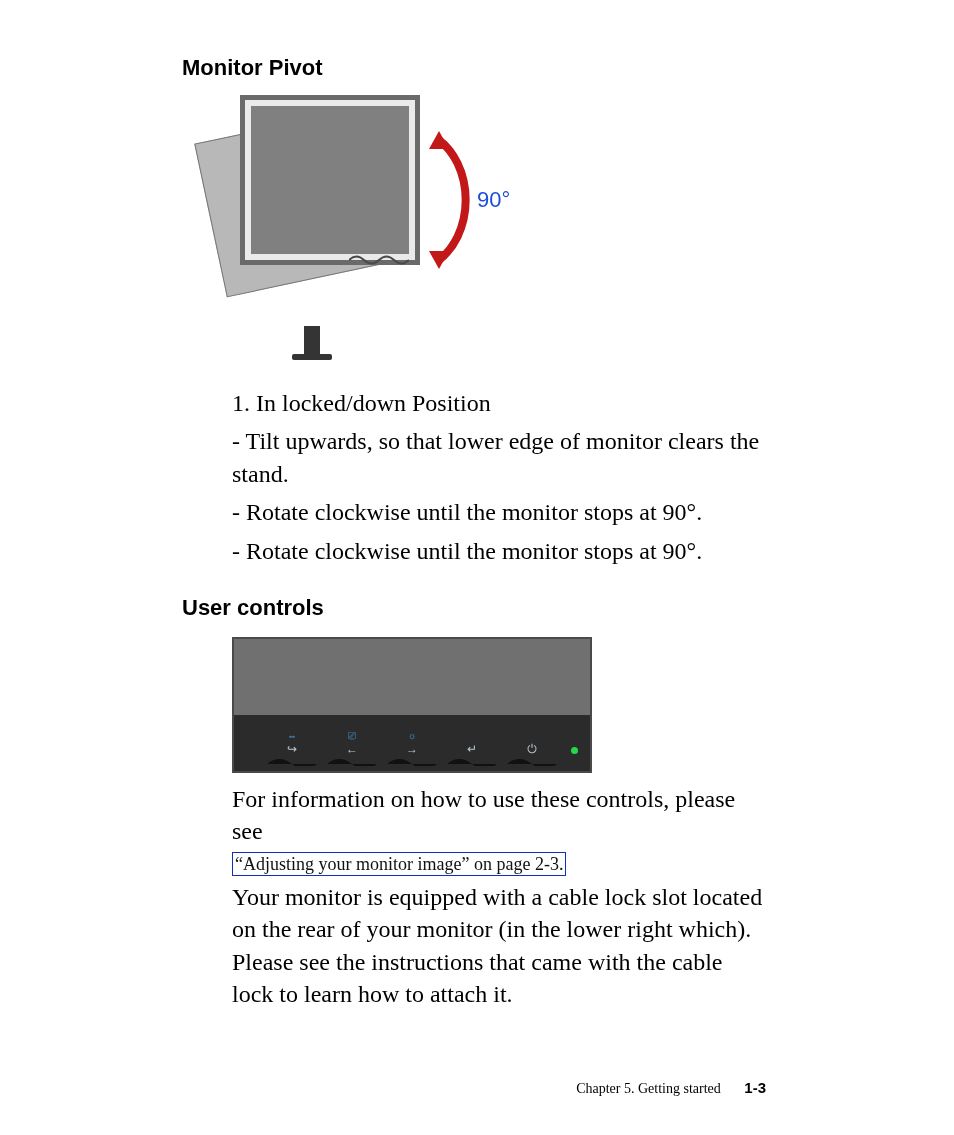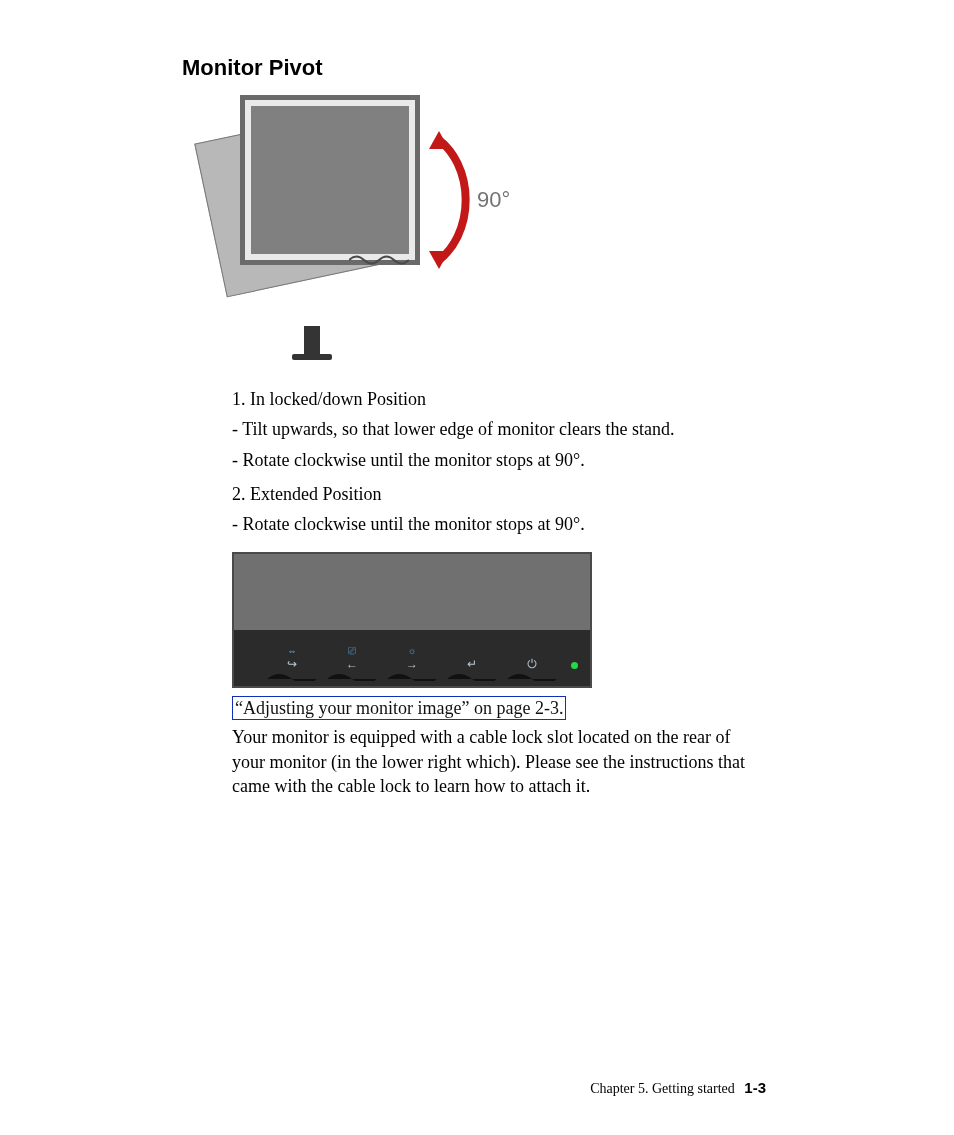--- a/index.html
+++ b/index.html
@@ -1,33 +1,33 @@
 <!DOCTYPE html>
 <html><head>
 <meta charset="utf-8">
 <style>
   html,body{margin:0;padding:0;background:#fff;color:#000;font-family:"Times New Roman",serif;}
   .page{width:838px;height:1135px;position:relative;box-sizing:border-box;padding:55px 72px 0 72px;}
   h2{font-family:Arial,Helvetica,sans-serif;font-weight:bold;font-size:22px;margin:0 0 14px 0;}
   .section{margin-left:110px;}
   .body-indent{margin-left:50px;}
-  p{font-size:18px;line-height:1.35;margin:6px 0;}
+  p{font-size:24px;line-height:1.35;margin:6px 0;}
   .sp{margin-top:10px;}
   .link{color:#111;text-decoration:none;border:1px solid #1030b8;padding:1px 2px;font-size:18px;text-align:right;}
   .footer{position:absolute;bottom:38px;right:72px;font-family:"Times New Roman",serif;font-size:14px;}
-  .footer .pn{font-family:Arial,Helvetica,sans-serif;font-weight:bold;font-size:15px;margin-left:6px;}
+  .footer .pn{font-family:Arial,Helvetica,sans-serif;font-weight:bold;font-size:15px;margin-left:20px;}
   
   .fig-pivot{position:relative;width:360px;height:280px;margin:14px 0 12px 0;}
   .mon-base{position:absolute;left:60px;bottom:15px;width:40px;height:6px;background:#343434;border-radius:2px;}
   .mon-neck{position:absolute;left:72px;bottom:21px;width:16px;height:28px;background:#343434;}
   .mon-back{position:absolute;left:0;top:28px;width:170px;height:155px;background:#b8b8b8;border:1px solid #777;transform:rotate(-12deg);transform-origin:80px 190px;}
   .mon-front{position:absolute;left:8px;top:0;width:180px;height:170px;background:#eaeaea;border:5px solid #6a6a6a;box-sizing:border-box;}
   .mon-front-inner{position:absolute;inset:6px;background:#808080;}
   .wiggle{position:absolute;bottom:-5px;right:6px;}
-  .angle-label{position:absolute;left:245px;top:92px;font-family:Arial,Helvetica,sans-serif;font-size:22px;color:#737373;}
+  .angle-label{position:absolute;left:245px;top:92px;font-family:Arial,Helvetica,sans-serif;font-size:22px;color:#1d4ed8;}
   .arc{position:absolute;left:195px;top:30px;}
   
   .fig-controls{position:relative;width:360px;height:136px;margin:16px 0 10px 0;box-sizing:border-box;}
   .bezel-top{position:absolute;left:0;top:0;right:0;height:80px;background:#707070;border:2px solid #4a4a4a;border-bottom:none;}
   .panel{position:absolute;left:0;top:78px;right:0;height:56px;background:#2b2b2b;border:2px solid #4a4a4a;border-top:none;}
   .led{position:absolute;right:12px;bottom:17px;width:7px;height:7px;border-radius:50%;background:#25d84a;}
   .btn-row{position:absolute;left:0;right:0;bottom:5px;height:44px;}
   .ctl{position:absolute;bottom:0;width:56px;text-align:center;}
   .ctl .top-icon{display:block;font-size:10px;color:#4aa7e2;line-height:1;margin-bottom:2px;}
   .ctl .bot-icon{display:block;font-size:12px;color:#b9c6cf;line-height:1;margin-bottom:2px;}
@@ -57,26 +57,26 @@
           <path d="M12 15 A 55 70 0 0 1 12 135" fill="none" stroke="#c31818" stroke-width="8"></path>
           <polygon points="12,6 2,24 22,24" fill="#c31818"></polygon>
           <polygon points="12,144 2,126 22,126" fill="#c31818"></polygon>
         </svg>
         <span class="angle-label">90°</span>
       </div>
 
       <p>1. In locked/down Position</p>
       <p>- Tilt upwards, so that lower edge of monitor clears the stand.</p>
       <p>- Rotate clockwise until the monitor stops at 90°.</p>
-      <p class="sp">2. Extended Position</p>
       <p>- Rotate clockwise until the monitor stops at 90°.</p>
     </div>
   </div>
 
   <div class="section">
+    <h2 class="h2-gap-top">User controls</h2>
 
     <div class="body-indent">
 
       <div class="fig-controls">
         <div class="bezel-top"></div>
         <div class="panel">
           <div class="btn-row">
             <div class="ctl" style="left:30px">
               <span class="top-icon">⇔</span>
               <span class="bot-icon">↪</span>
@@ -110,20 +110,21 @@
               <span class="bot-icon">⏻</span>
               <span class="wave"><svg width="50" height="9" viewBox="0 0 50 9">
                     <path d="M0 7 Q12 -3 25 7 T50 7" fill="#111"></path>
                   </svg></span>
             </div>
           </div>
           <div class="led"></div>
         </div>
       </div>
 
+      <p>For information on how to use these controls, please see</p>
       <a href="#" class="link">“Adjusting your monitor image” on page 2-3.</a>
     </div>
   </div>
 
   <div class="section">
     <div class="body-indent">
       <p>Your monitor is equipped with a cable lock slot located on the rear of your monitor (in the lower right which). Please see the instructions that came with the cable lock to learn how to attach it.</p>
     </div>
   </div>
 

